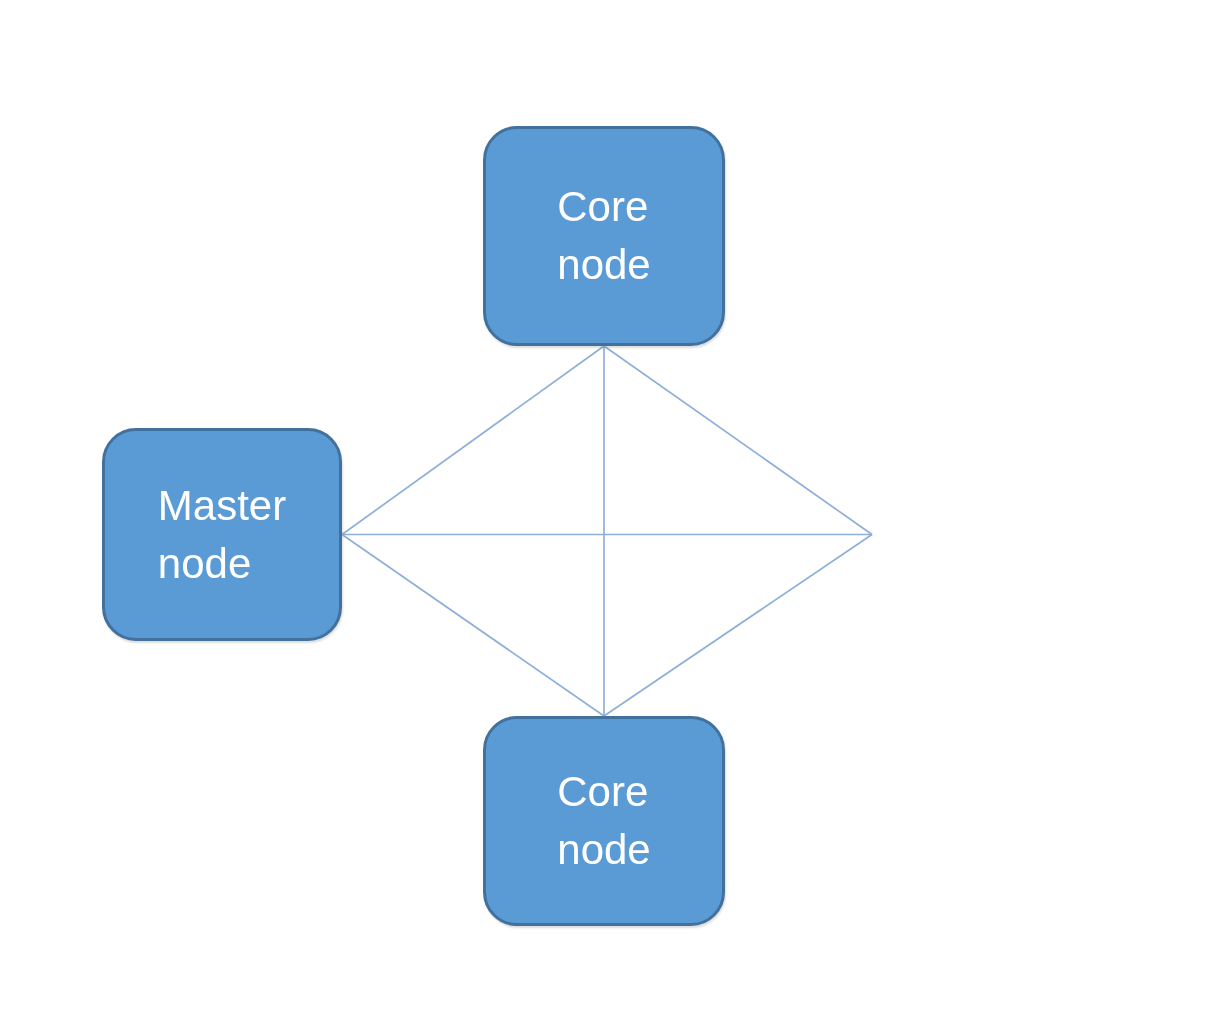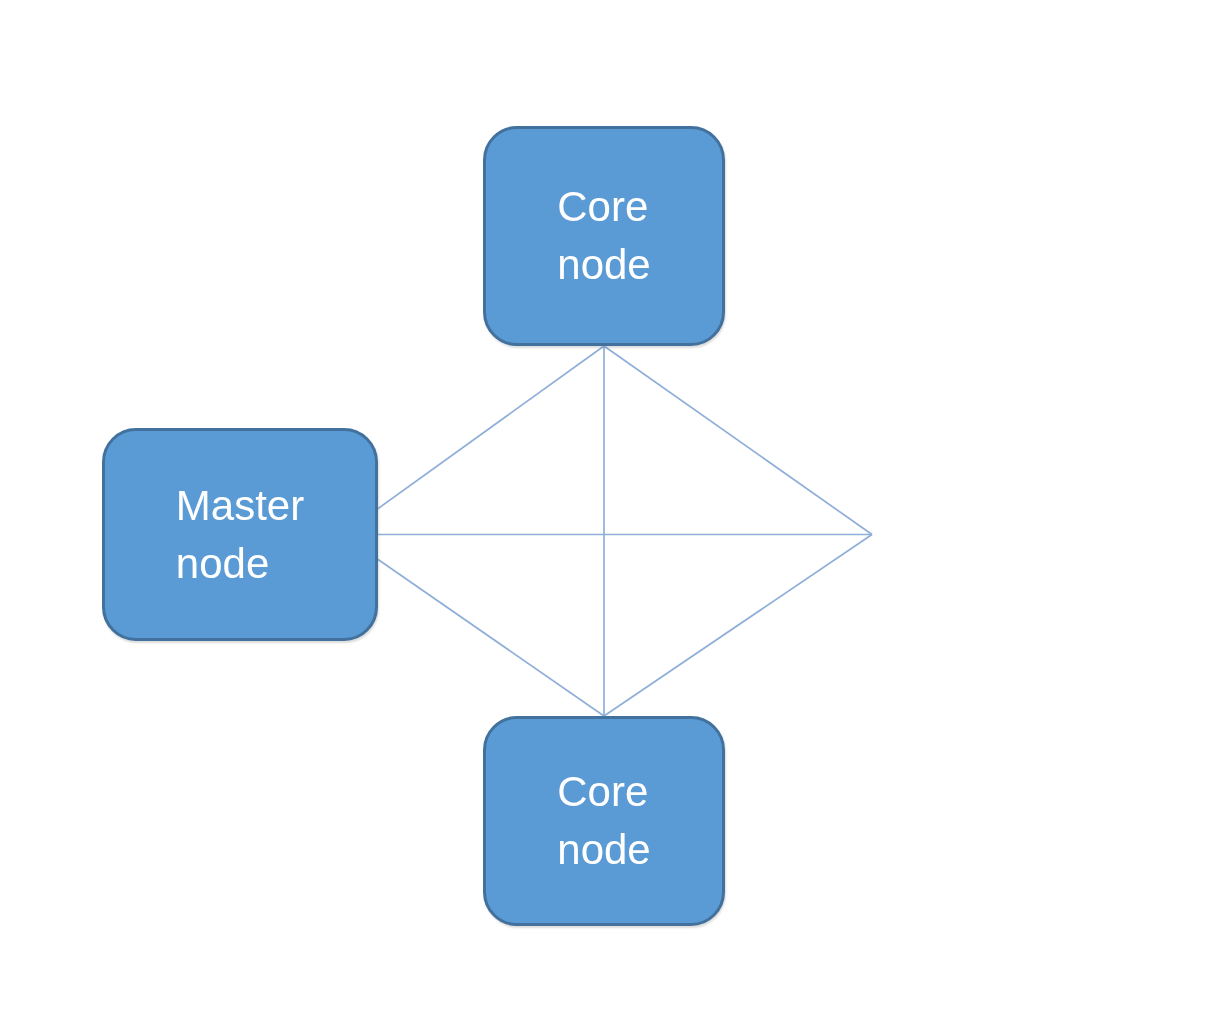--- a/index.html
+++ b/index.html
@@ -37,21 +37,21 @@
     font-size: 42px;
     line-height: 1.38;
     text-align: left;
     box-shadow: 1px 2px 2px rgba(120,120,120,0.25);
   }
   .node .label {
     width: min-content;
     white-space: normal;
   }
   .node-top    { left: 483px; top: 126px; width: 242px; height: 220px; }
-  .node-left   { left: 102px; top: 428px; width: 276px; height: 213px; }
+  .node-left   { left: 102px; top: 428px; width: 240px; height: 213px; }
   .node-right  { left: 872px; top: 428px; width: 240px; height: 213px; }
   .node-bottom { left: 483px; top: 716px; width: 242px; height: 210px; }
 </style>
 </head>
 <body>
 
 <div class="canvas" style="--bg: #ffffff; --node-fill: #5b9bd5; --node-border: #41719c; --text-color: #ffffff;">
 
   <svg class="edge-layer" id="edge-layer" viewBox="0 0 1212 1032">
       <line x1="604" y1="346" x2="342" y2="534.5" stroke="#8fafd8" stroke-width="1.7"></line>

